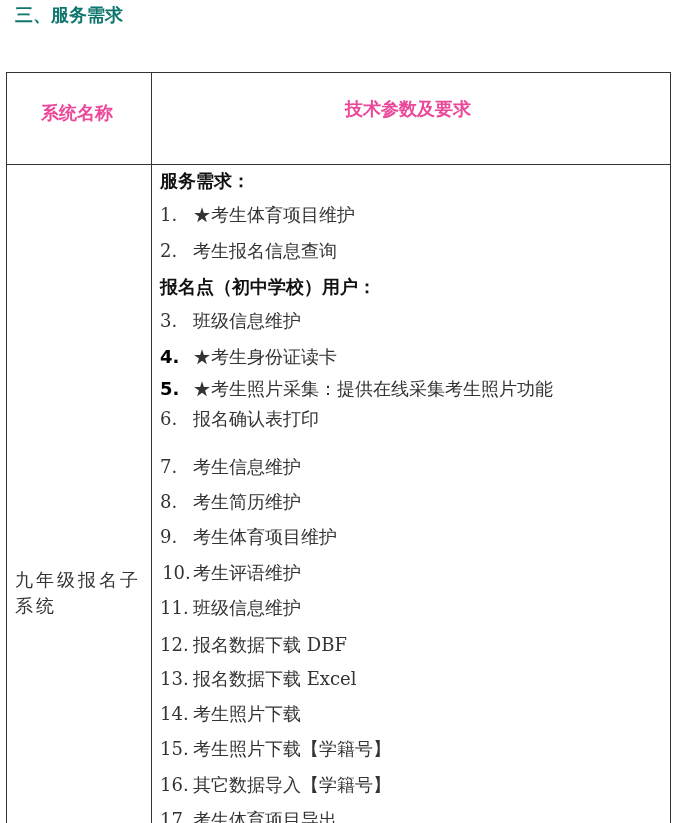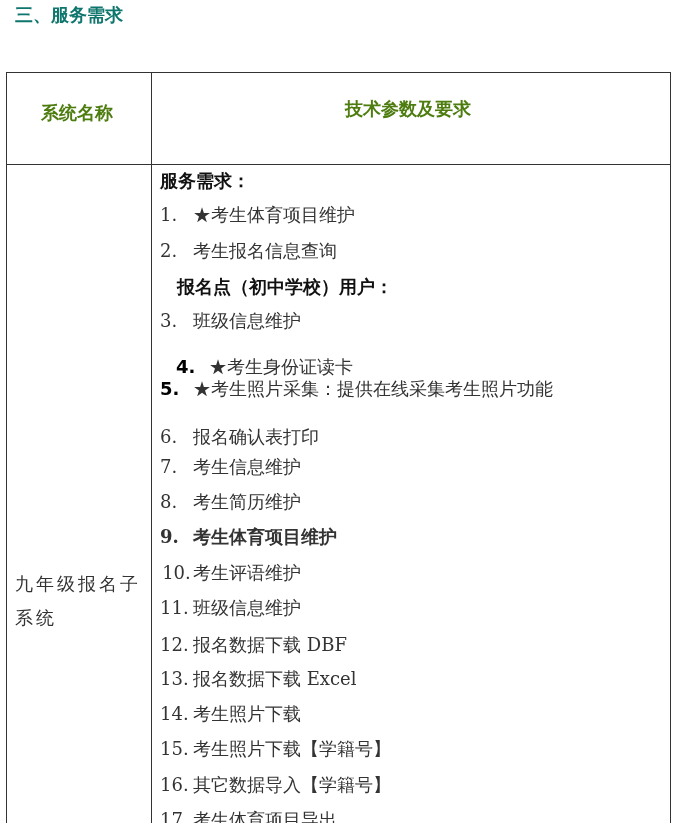--- a/index.html
+++ b/index.html
@@ -4,56 +4,56 @@
 <style>
   html, body { margin:0; padding:0; background:#ffffff; }
   body { width:673px; height:823px; overflow:hidden; position:relative;
          font-family:"DejaVu Serif","Liberation Serif",serif; color:#222; }
   .section-title { position:absolute; left:15px; top:3px; font-size:18px; font-weight:bold;
          font-family:"DejaVu Sans","Liberation Sans",sans-serif; color:#0f766e; letter-spacing:0px; }
   .tbl { position:absolute; left:6px; top:72px; width:665px; height:800px;
          border:1px solid #333; box-sizing:border-box; }
   .col-div { position:absolute; left:144px; top:0; width:1px; height:100%; background:#333; }
   .row-div { position:absolute; left:0; top:91px; width:100%; height:1px; background:#333; }
-  .hdr { position:absolute; font-weight:bold; font-size:18px; color:#4d7c0f;
+  .hdr { position:absolute; font-weight:bold; font-size:18px; color:#ec4899;
          font-family:"DejaVu Sans","Liberation Sans",sans-serif; }
   .hdr-left { left:34px; top:28px; }
   .hdr-right { left:338px; top:24px;font-family:Liberation Serif, serif; }
   .sysname { position:absolute; left:8px; top:494px; width:132px; font-size:18px;
-         letter-spacing:3px; line-height:34px; color:#333; }
+         letter-spacing:3px; line-height:26px; color:#333; }
   .content { position:absolute; left:153px; top:96px; right:0; }
   .line { position:absolute; left:0; font-size:18px; white-space:nowrap; color:#333; }
   .line .num { display:inline-block; width:33px; }
   .line.bold-num .num { font-weight:bold; font-family:"DejaVu Sans","Liberation Sans",sans-serif; color:#000;}
   .group { position:absolute; left:0; font-size:18px; font-weight:bold; color:#111;
          font-family:"DejaVu Sans","Liberation Sans",sans-serif; }
 </style>
 </head>
 <body>
 
 <div class="section-title">三、服务需求</div>
 
 <div class="tbl">
   <div class="col-div"></div>
   <div class="row-div"></div>
   <div class="hdr hdr-left">系统名称</div>
   <div class="hdr hdr-right">技术参数及要求</div>
   <div class="sysname">九年级报名子系统</div>
   <div class="content" id="content">
       <div class="group" style="top: 0px;">服务需求：</div>
-      <div class="group" style="top: 106px; margin-left: 17px;">报名点（初中学校）用户：</div>
+      <div class="group" style="top: 106px;">报名点（初中学校）用户：</div>
       <div class="line" style="top: 34px;"><span class="num">1.</span><span>★考生体育项目维护</span></div>
       <div class="line" style="top: 70px;"><span class="num">2.</span><span>考生报名信息查询</span></div>
       <div class="line" style="top: 140px;"><span class="num">3.</span><span>班级信息维护</span></div>
-      <div class="line bold-num" style="top: 186px; margin-left: 16px;"><span class="num">4.</span><span>★考生身份证读卡</span></div>
+      <div class="line bold-num" style="top: 176px;"><span class="num">4.</span><span>★考生身份证读卡</span></div>
       <div class="line bold-num" style="top: 208px;"><span class="num">5.</span><span>★考生照片采集：提供在线采集考生照片功能</span></div>
-      <div class="line" style="top: 256px;"><span class="num">6.</span><span>报名确认表打印</span></div>
+      <div class="line" style="top: 238px;"><span class="num">6.</span><span>报名确认表打印</span></div>
       <div class="line" style="top: 286px;"><span class="num">7.</span><span>考生信息维护</span></div>
       <div class="line" style="top: 321px;"><span class="num">8.</span><span>考生简历维护</span></div>
-      <div class="line" style="top: 356px; font-weight: bold;"><span class="num">9.</span><span>考生体育项目维护</span></div>
+      <div class="line" style="top: 356px;"><span class="num">9.</span><span>考生体育项目维护</span></div>
       <div class="line" style="top: 392px; text-align: center;"><span class="num">10.</span><span>考生评语维护</span></div>
       <div class="line" style="top: 427px;"><span class="num">11.</span><span>班级信息维护</span></div>
       <div class="line" style="top: 464px;"><span class="num">12.</span><span>报名数据下载 DBF</span></div>
       <div class="line" style="top: 498px;"><span class="num">13.</span><span>报名数据下载 Excel</span></div>
       <div class="line" style="top: 533px;"><span class="num">14.</span><span>考生照片下载</span></div>
       <div class="line" style="top: 568px;"><span class="num">15.</span><span>考生照片下载【学籍号】</span></div>
       <div class="line" style="top: 604px;"><span class="num">16.</span><span>其它数据导入【学籍号】</span></div>
       <div class="line" style="top: 639px;"><span class="num">17.</span><span>考生体育项目导出</span></div>
     </div>
 </div>

